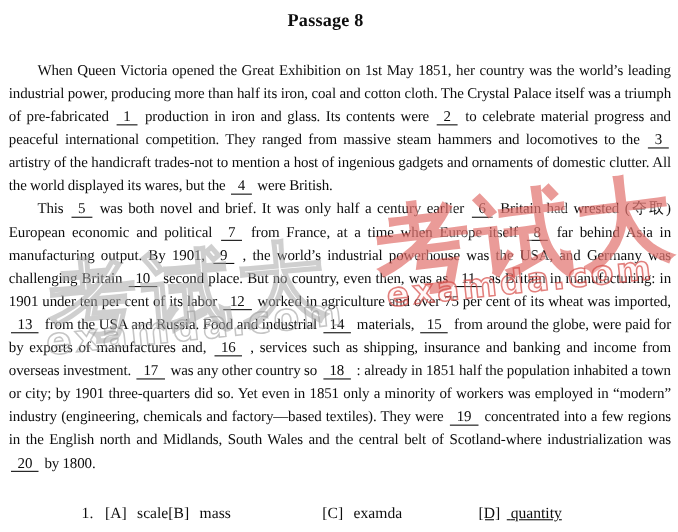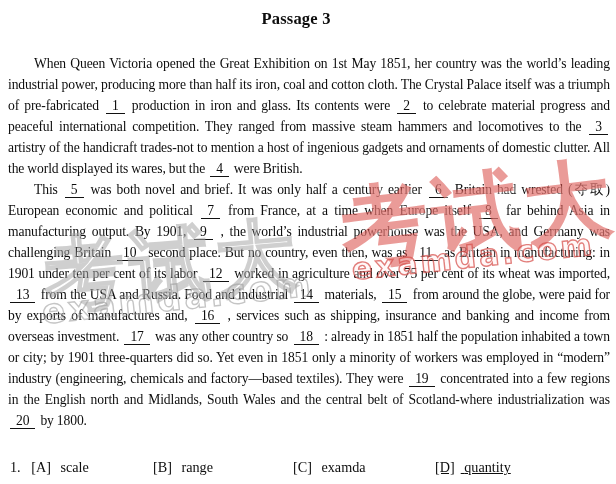--- a/index.html
+++ b/index.html
@@ -36,21 +36,21 @@
     white-space: nowrap;
   }
   .question-row {
     position: absolute;
     top: 459px; left: 10px; right: 4px;
     font-size: 14.2px;
     display: flex;
     align-items: baseline;
   }
   .q-cell { flex: 0 0 auto; }
-  .q-cell.c1 { width: 143px; }
+  .q-cell.c1 { width: 143px; text-align: right; }
   .q-cell.c2 { width: 140px; }
   .q-cell.c3 { width: 142px; }
   .q-cell.c4 { flex: 1 1 auto; text-decoration: underline; }
   .q-num { margin-right: 7px; }
   .opt-key { margin-right: 6px; }
   
   .wm { position: absolute; pointer-events: none; white-space: nowrap;
         font-family: "DejaVu Sans", sans-serif; font-weight: bold; }
   .wm-gray-cn {
     left: 40px; top: 224px;
@@ -79,36 +79,36 @@
     transform: rotate(-6deg); transform-origin: 0 0;
     color: rgba(255,228,228,0.25);
     -webkit-text-stroke: 1.4px rgba(214,74,70,0.7);
   }
 </style>
 </head>
 <body>
 
 <div>
 
-  <div class="page-title">Passage 3</div>
+  <div class="page-title">Passage 8</div>
 
   <div class="passage">
     <p class="para">When Queen Victoria opened the Great Exhibition on 1st May 1851, her country was the world’s leading industrial power, producing more than half its iron, coal and cotton cloth. The Crystal Palace itself was a triumph of pre-fabricated <span class="blank">1</span> production in iron and glass. Its contents were <span class="blank">2</span> to celebrate material progress and peaceful international competition. They ranged from massive steam hammers and locomotives to the <span class="blank">3</span> artistry of the handicraft trades-not to mention a host of ingenious gadgets and ornaments of domestic clutter. All the world displayed its wares, but the <span class="blank">4</span> were British.</p>
     <p class="para">This <span class="blank">5</span> was both novel and brief. It was only half a century earlier <span class="blank">6</span> Britain had wrested (夺取) European economic and political <span class="blank">7</span> from France, at a time when Europe itself <span class="blank">8</span> far behind Asia in manufacturing output. By 1901, <span class="blank">9</span> , the world’s industrial powerhouse was the USA, and Germany was challenging Britain <span class="blank">10</span> second place. But no country, even then, was as <span class="blank">11</span> as Britain in manufacturing: in 1901 under ten per cent of its labor <span class="blank">12</span> worked in agriculture and over 75 per cent of its wheat was imported, <span class="blank">13</span> from the USA and Russia. Food and industrial <span class="blank">14</span> materials, <span class="blank">15</span> from around the globe, were paid for by exports of manufactures and, <span class="blank">16</span> , services such as shipping, insurance and banking and income from overseas investment. <span class="blank">17</span> was any other country so <span class="blank">18</span> : already in 1851 half the population inhabited a town or city; by 1901 three-quarters did so. Yet even in 1851 only a minority of workers was employed in “modern” industry (engineering, chemicals and factory—based textiles). They were <span class="blank">19</span> concentrated into a few regions in the English north and Midlands, South Wales and the central belt of Scotland-where industrialization was <span class="blank">20</span> by 1800.</p>
   </div>
 
   <div class="question-row">
     <span class="q-cell c1">
       <span class="q-num">1.</span>
       <span class="opt-key">[A]</span>
       <span class="opt-text">scale</span>
     </span>
     <span class="q-cell c2">
       <span class="opt-key">[B]</span>
-      <span class="opt-text">range</span>
+      <span class="opt-text">mass</span>
     </span>
     <span class="q-cell c3">
       <span class="opt-key">[C]</span>
       <span class="opt-text">examda</span>
     </span>
     <span class="q-cell c4">
       <span class="opt-key">[D]</span>
       <span class="opt-text">quantity</span>
     </span>
   </div>

